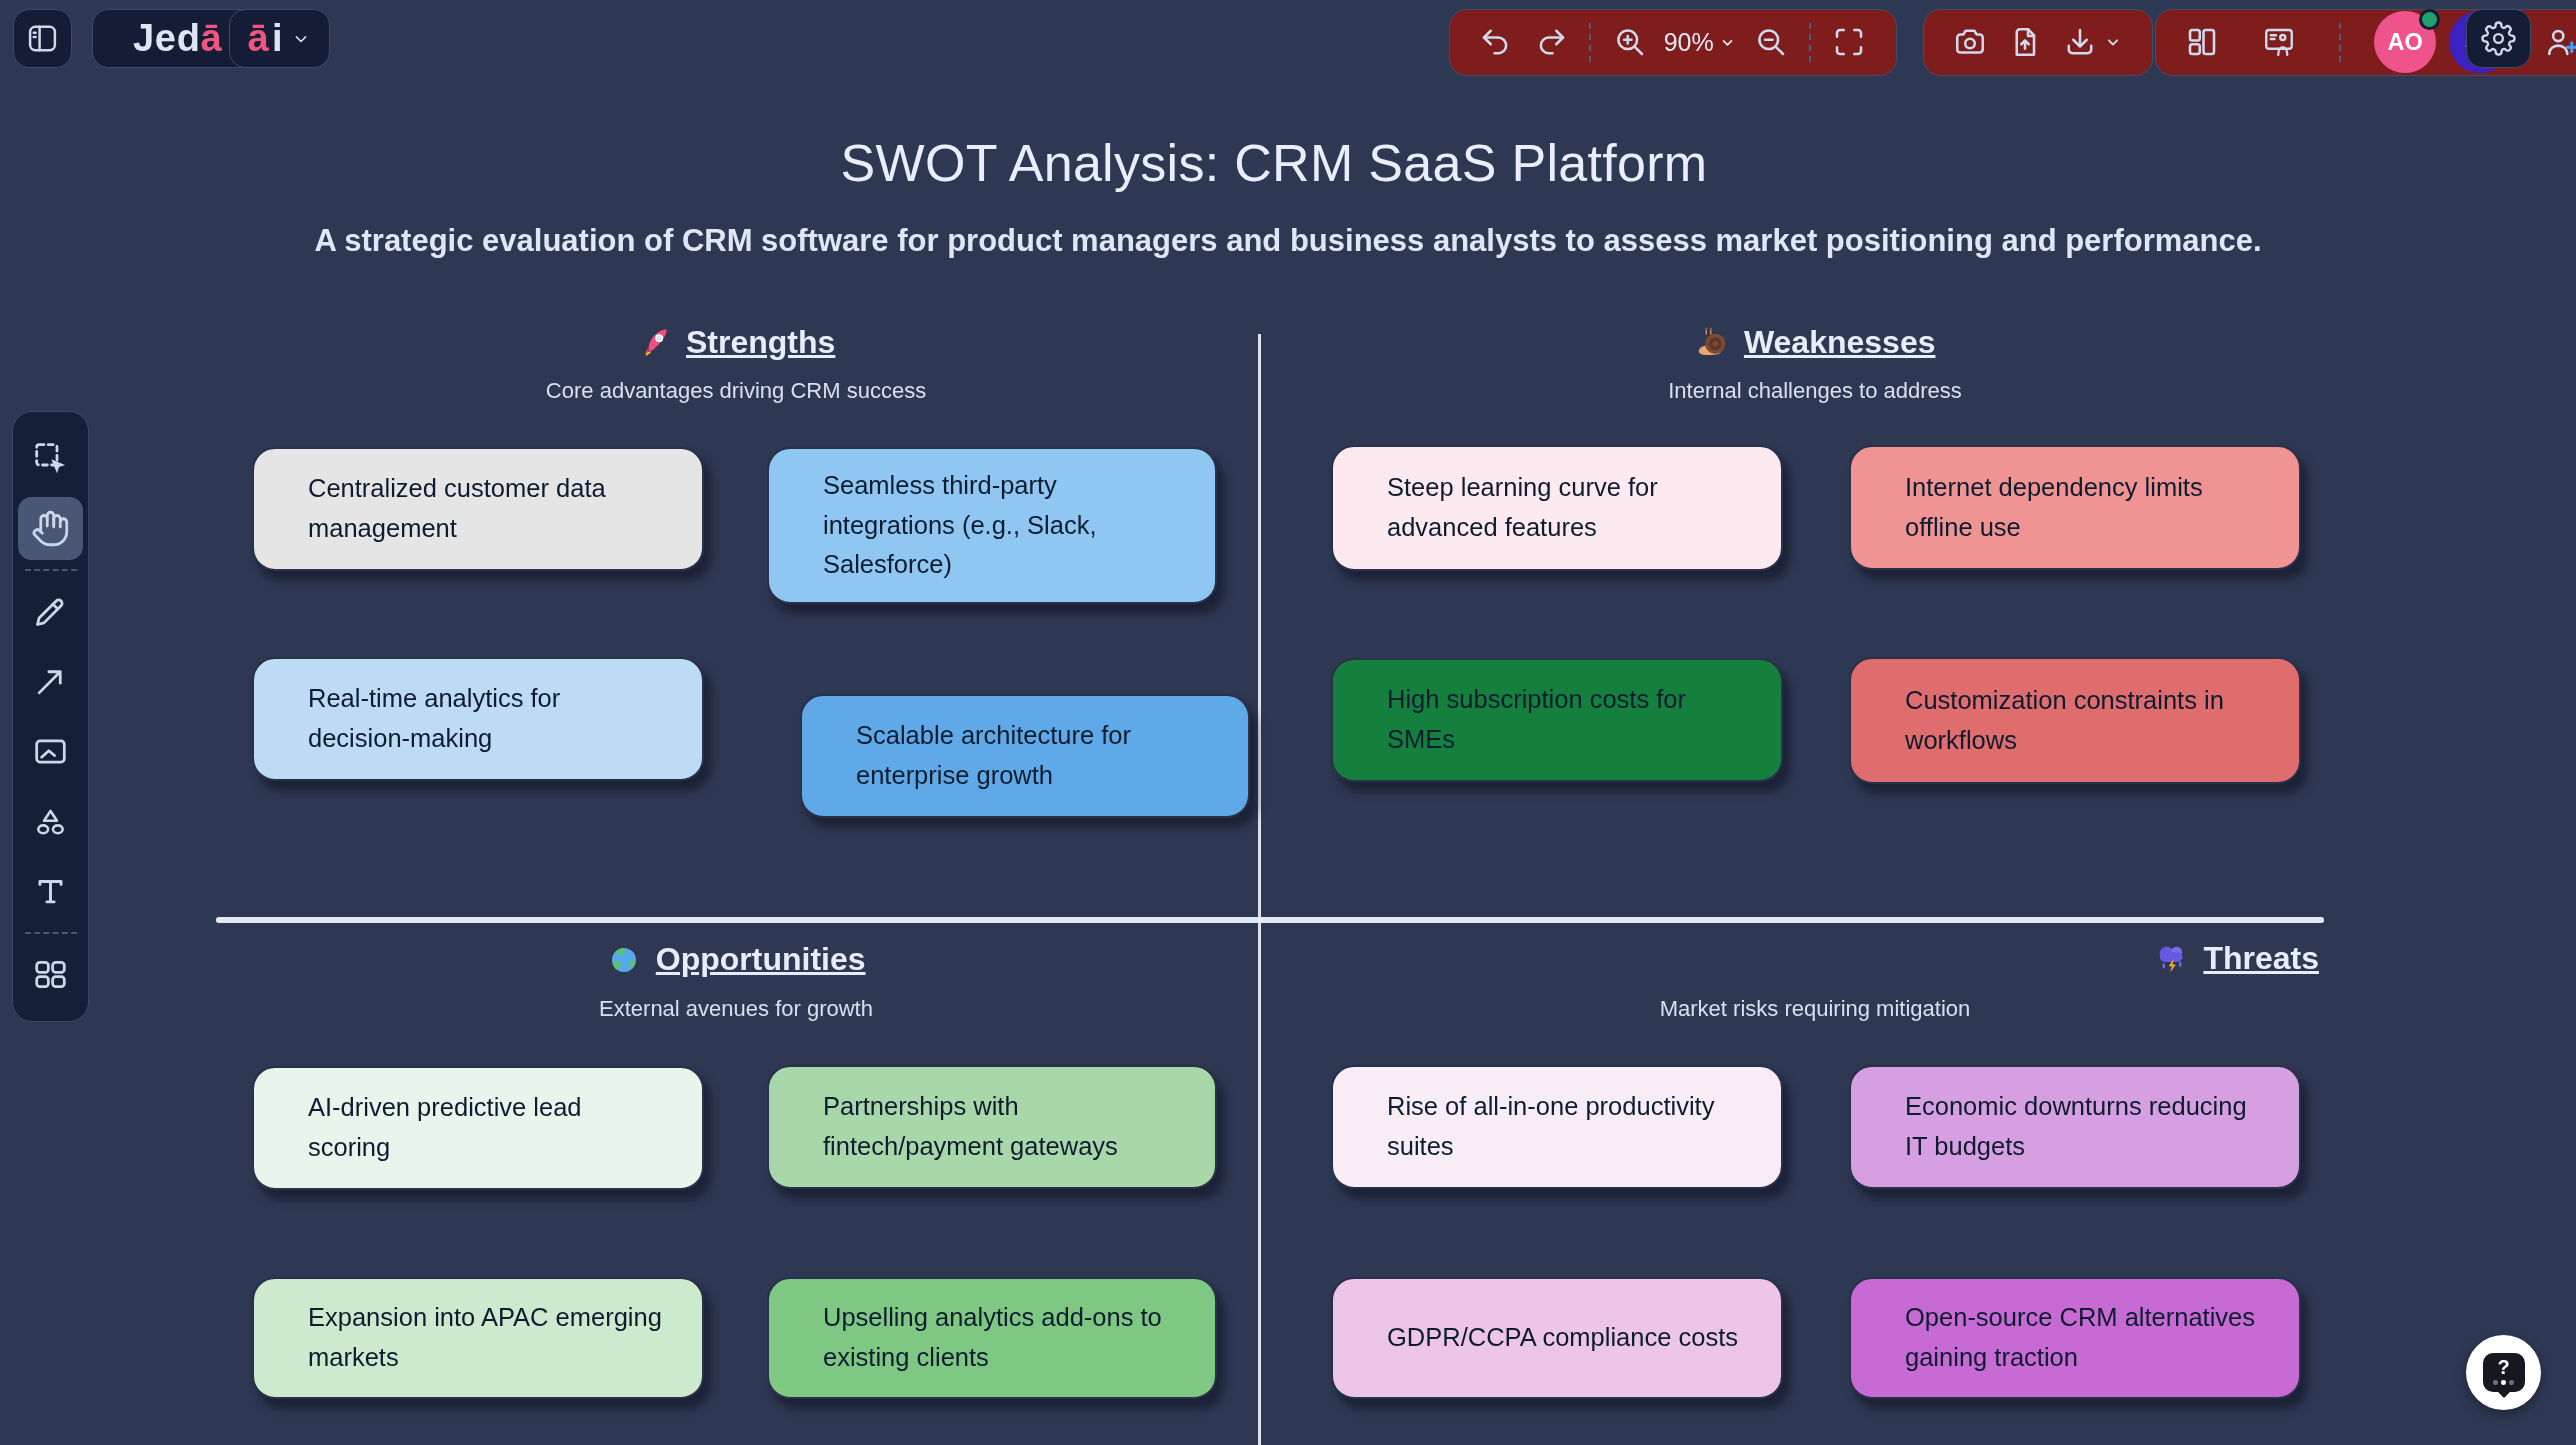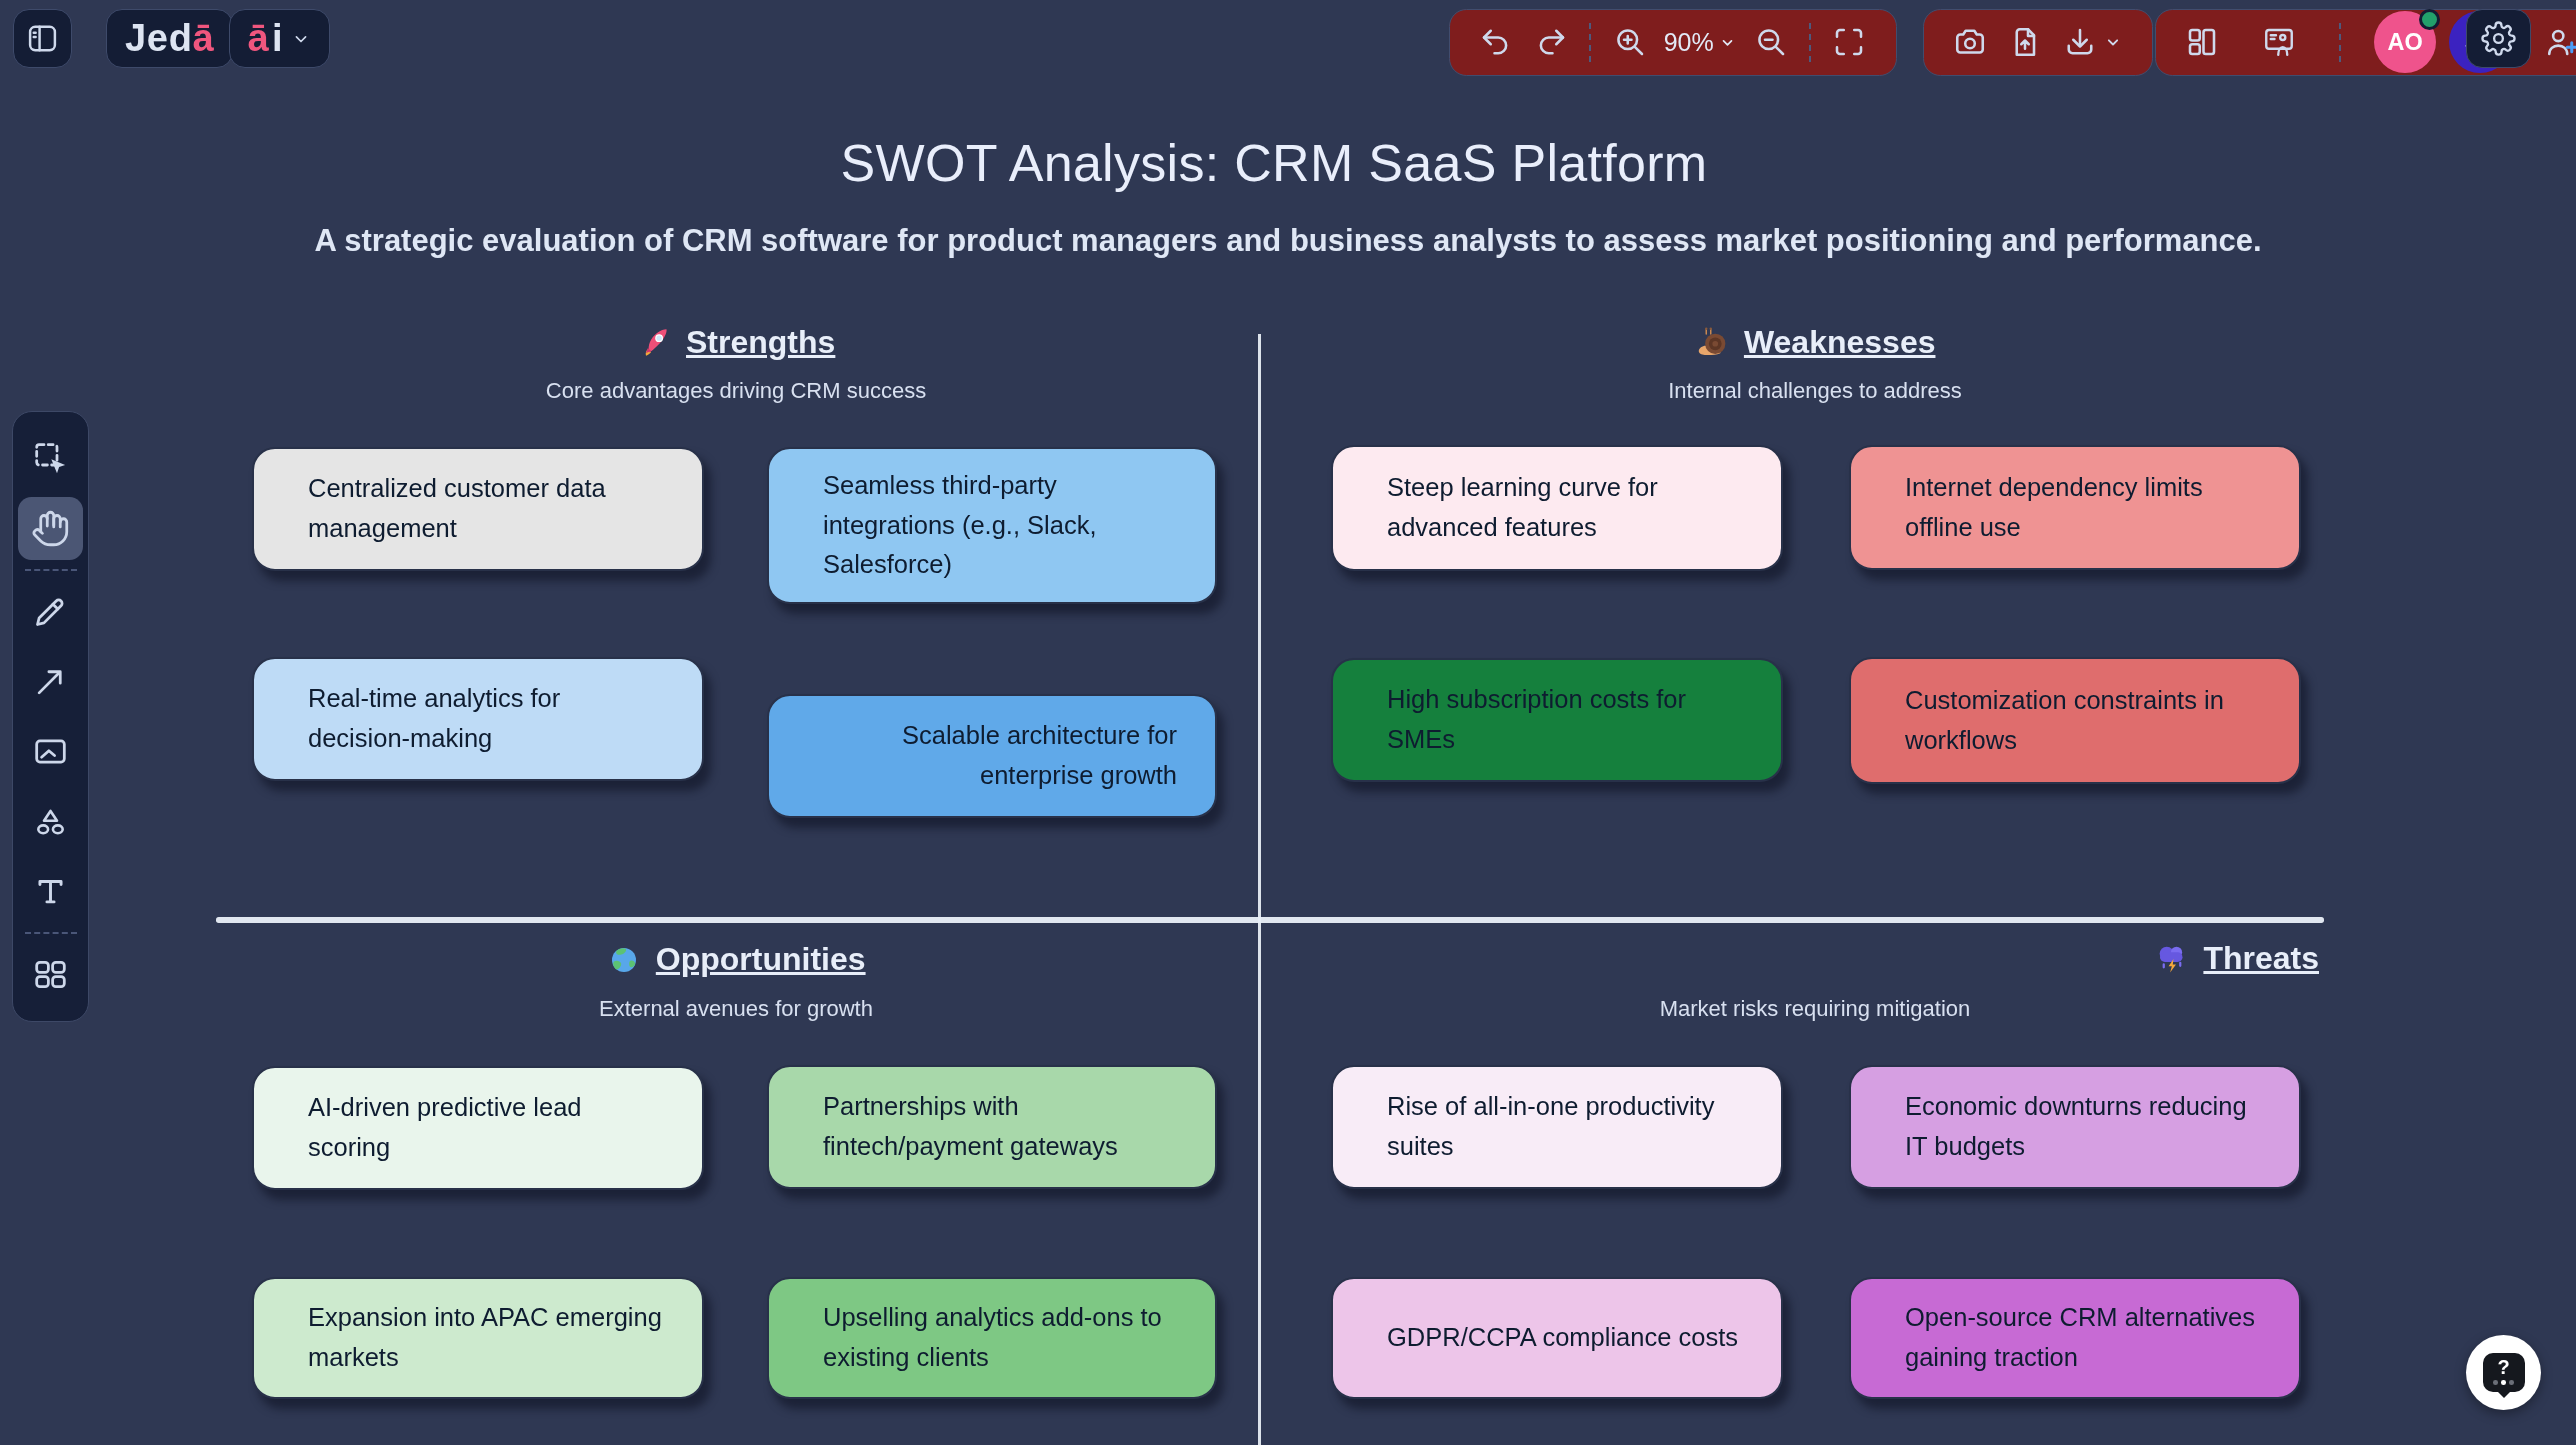--- a/index.html
+++ b/index.html
@@ -12,21 +12,21 @@
   button{font-family:inherit;background:none;border:none;padding:0;cursor:pointer;color:inherit;}
 
   
   .chip{
     position:absolute;top:9.4px;height:59px;background:#141d35;border:1.3px solid #3e4a6a;
     border-radius:16px;display:inline-flex;align-items:center;justify-content:center;
     color:#cfd9ec;
   }
   .chip svg{width:35px;height:35px;}
   .chip-sidebar{left:13.4px;width:59px;}
-  .chip-logo{left:92px;padding:0 18px;margin-left:14px;}
+  .chip-logo{left:92px;padding:0 40px;}
   .chip-ai{left:229px;padding:0 17.5px;gap:2.7px;}
   .logo-main{font-size:38px;font-weight:600;color:#dde4f2;letter-spacing:0.7px;}
   .logo-accent{font-size:38px;font-weight:600;color:#f0567e;letter-spacing:0.7px;}
   .chev{width:20px !important;height:20px !important;margin-left:5.4px;}
 
   .tb-group{
     position:absolute;top:8.7px;height:65px;background:#7f1d1d;border:1.3px solid #414d6e;
     border-radius:17.5px;display:inline-flex;align-items:center;color:#cfd9ec;padding:0 19px;
   }
   .tb-btn{display:flex;align-items:center;justify-content:center;color:#cfd9ec;margin:0 9.4px;}
@@ -76,21 +76,21 @@
   
   .card{
     position:absolute;border:2.7px solid #283149;border-radius:23px;box-sizing:border-box;
     box-shadow:6.7px 9.4px 8px rgba(12,17,32,.55);
     display:flex;align-items:center;padding:0 38px 0 54px;
     font-size:25.5px;line-height:1.55;color:#0e1c30;font-weight:400;
   }
   .c-s0{left:252px;top:447px;width:452px;height:124px;}
   .c-s1{left:767px;top:447px;width:450px;height:157px;}
   .c-s2{left:252px;top:657px;width:452px;height:124px;}
-  .c-s3{left:767px;top:694px;width:450px;height:124px;text-align:right;}
+  .c-s3{left:800px;top:694px;width:450px;height:124px;}
   .c-w0{left:1331px;top:445px;width:452px;height:126px;}
   .c-w1{left:1849px;top:445px;width:452px;height:125px;}
   .c-w2{left:1331px;top:658px;width:452px;height:124px;}
   .c-w3{left:1849px;top:657px;width:452px;height:127px;}
   .c-o0{left:252px;top:1066px;width:452px;height:124px;}
   .c-o1{left:767px;top:1065px;width:450px;height:124px;}
   .c-o2{left:252px;top:1277px;width:452px;height:122px;}
   .c-o3{left:767px;top:1277px;width:450px;height:122px;}
   .c-t0{left:1331px;top:1065px;width:452px;height:124px;}
   .c-t1{left:1849px;top:1065px;width:452px;height:124px;}

